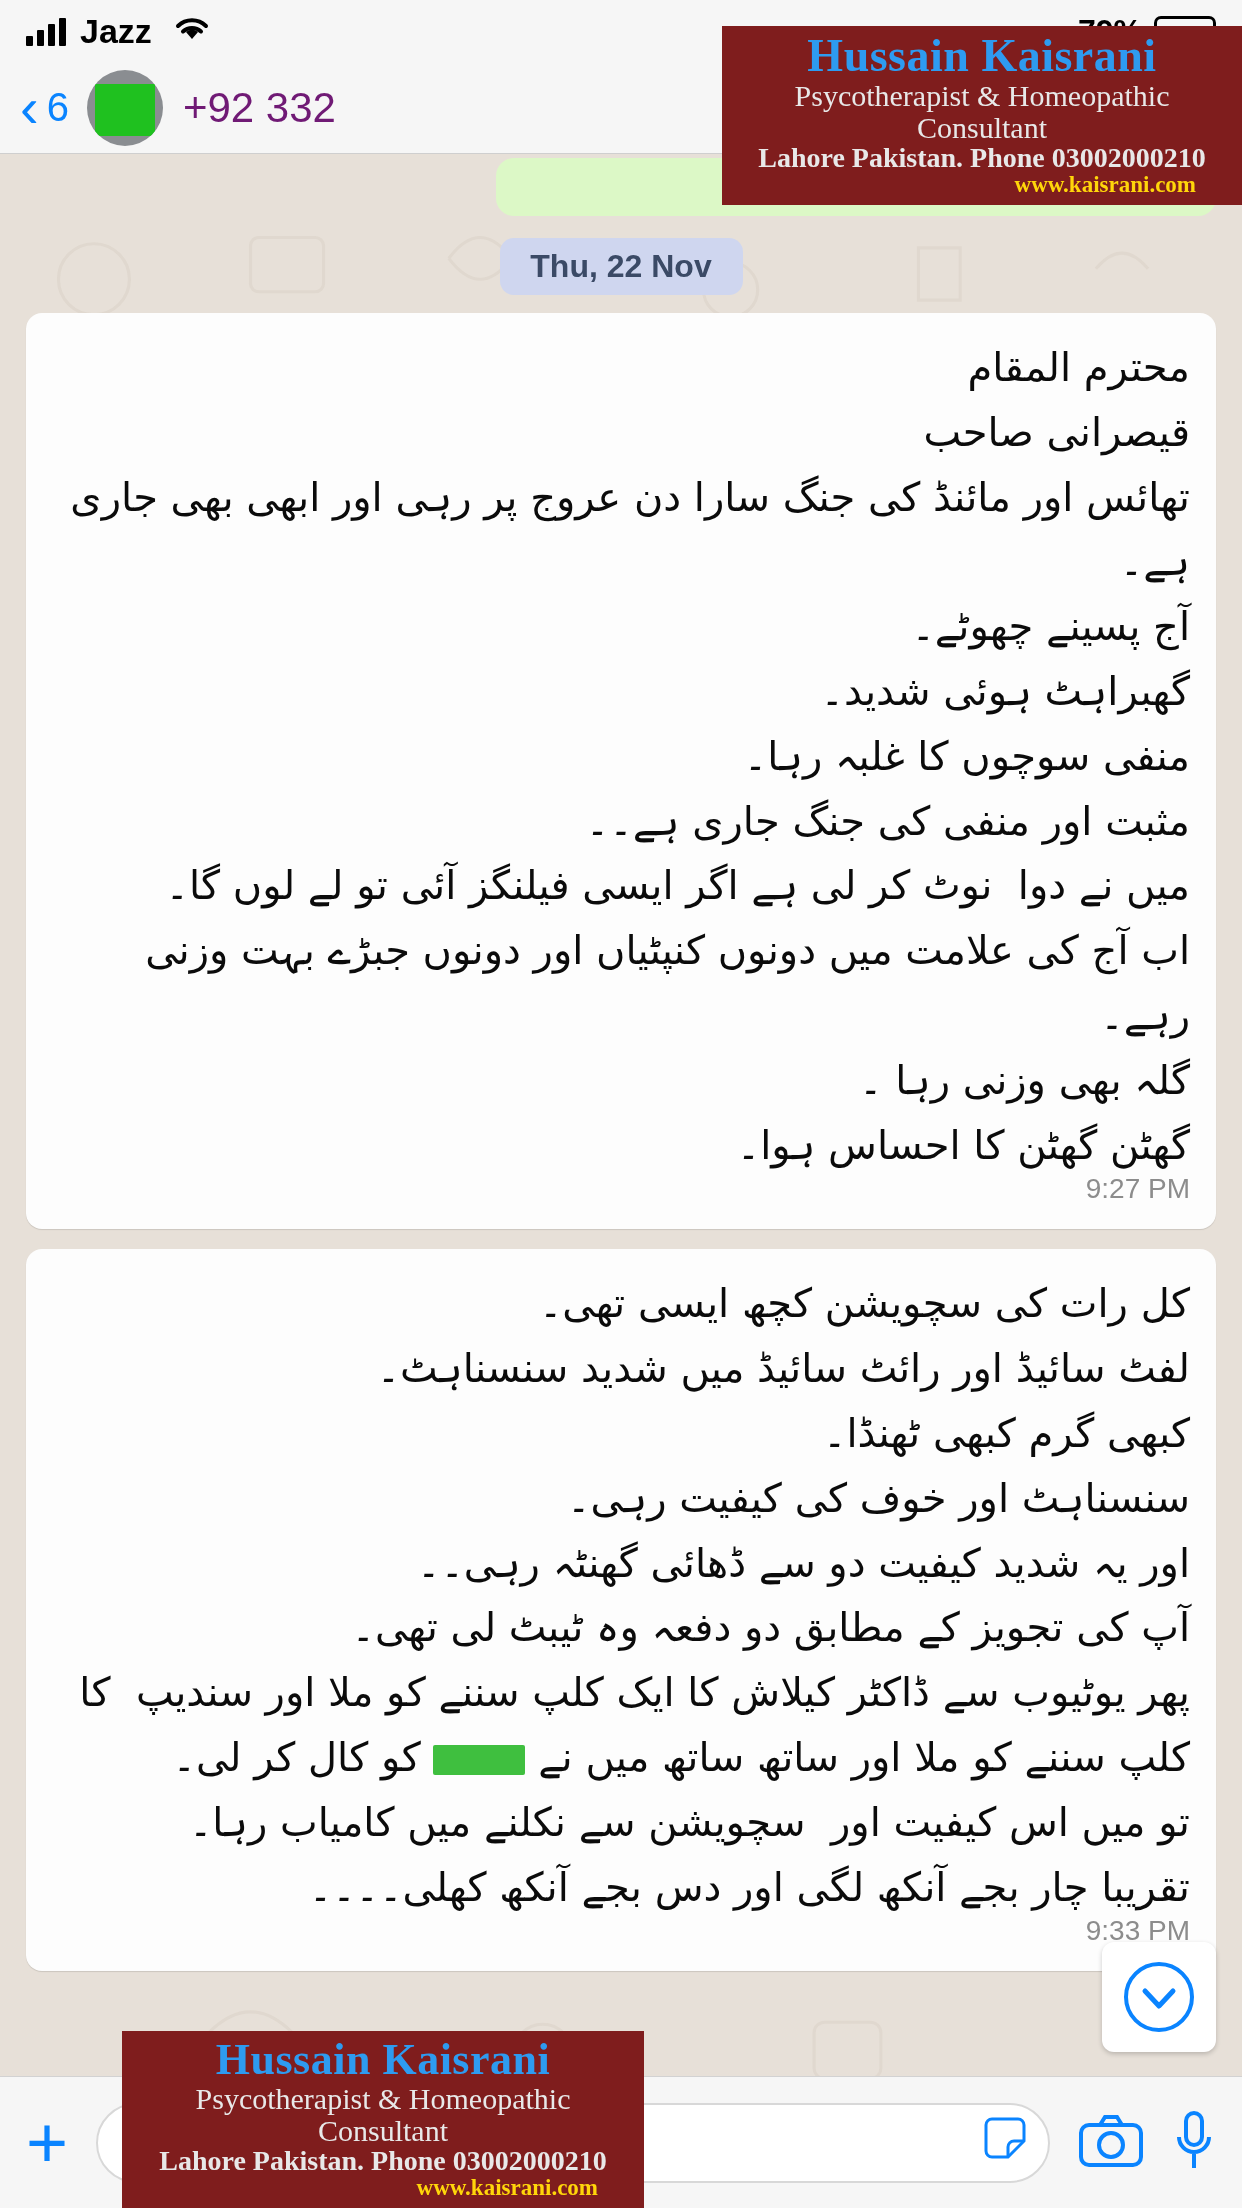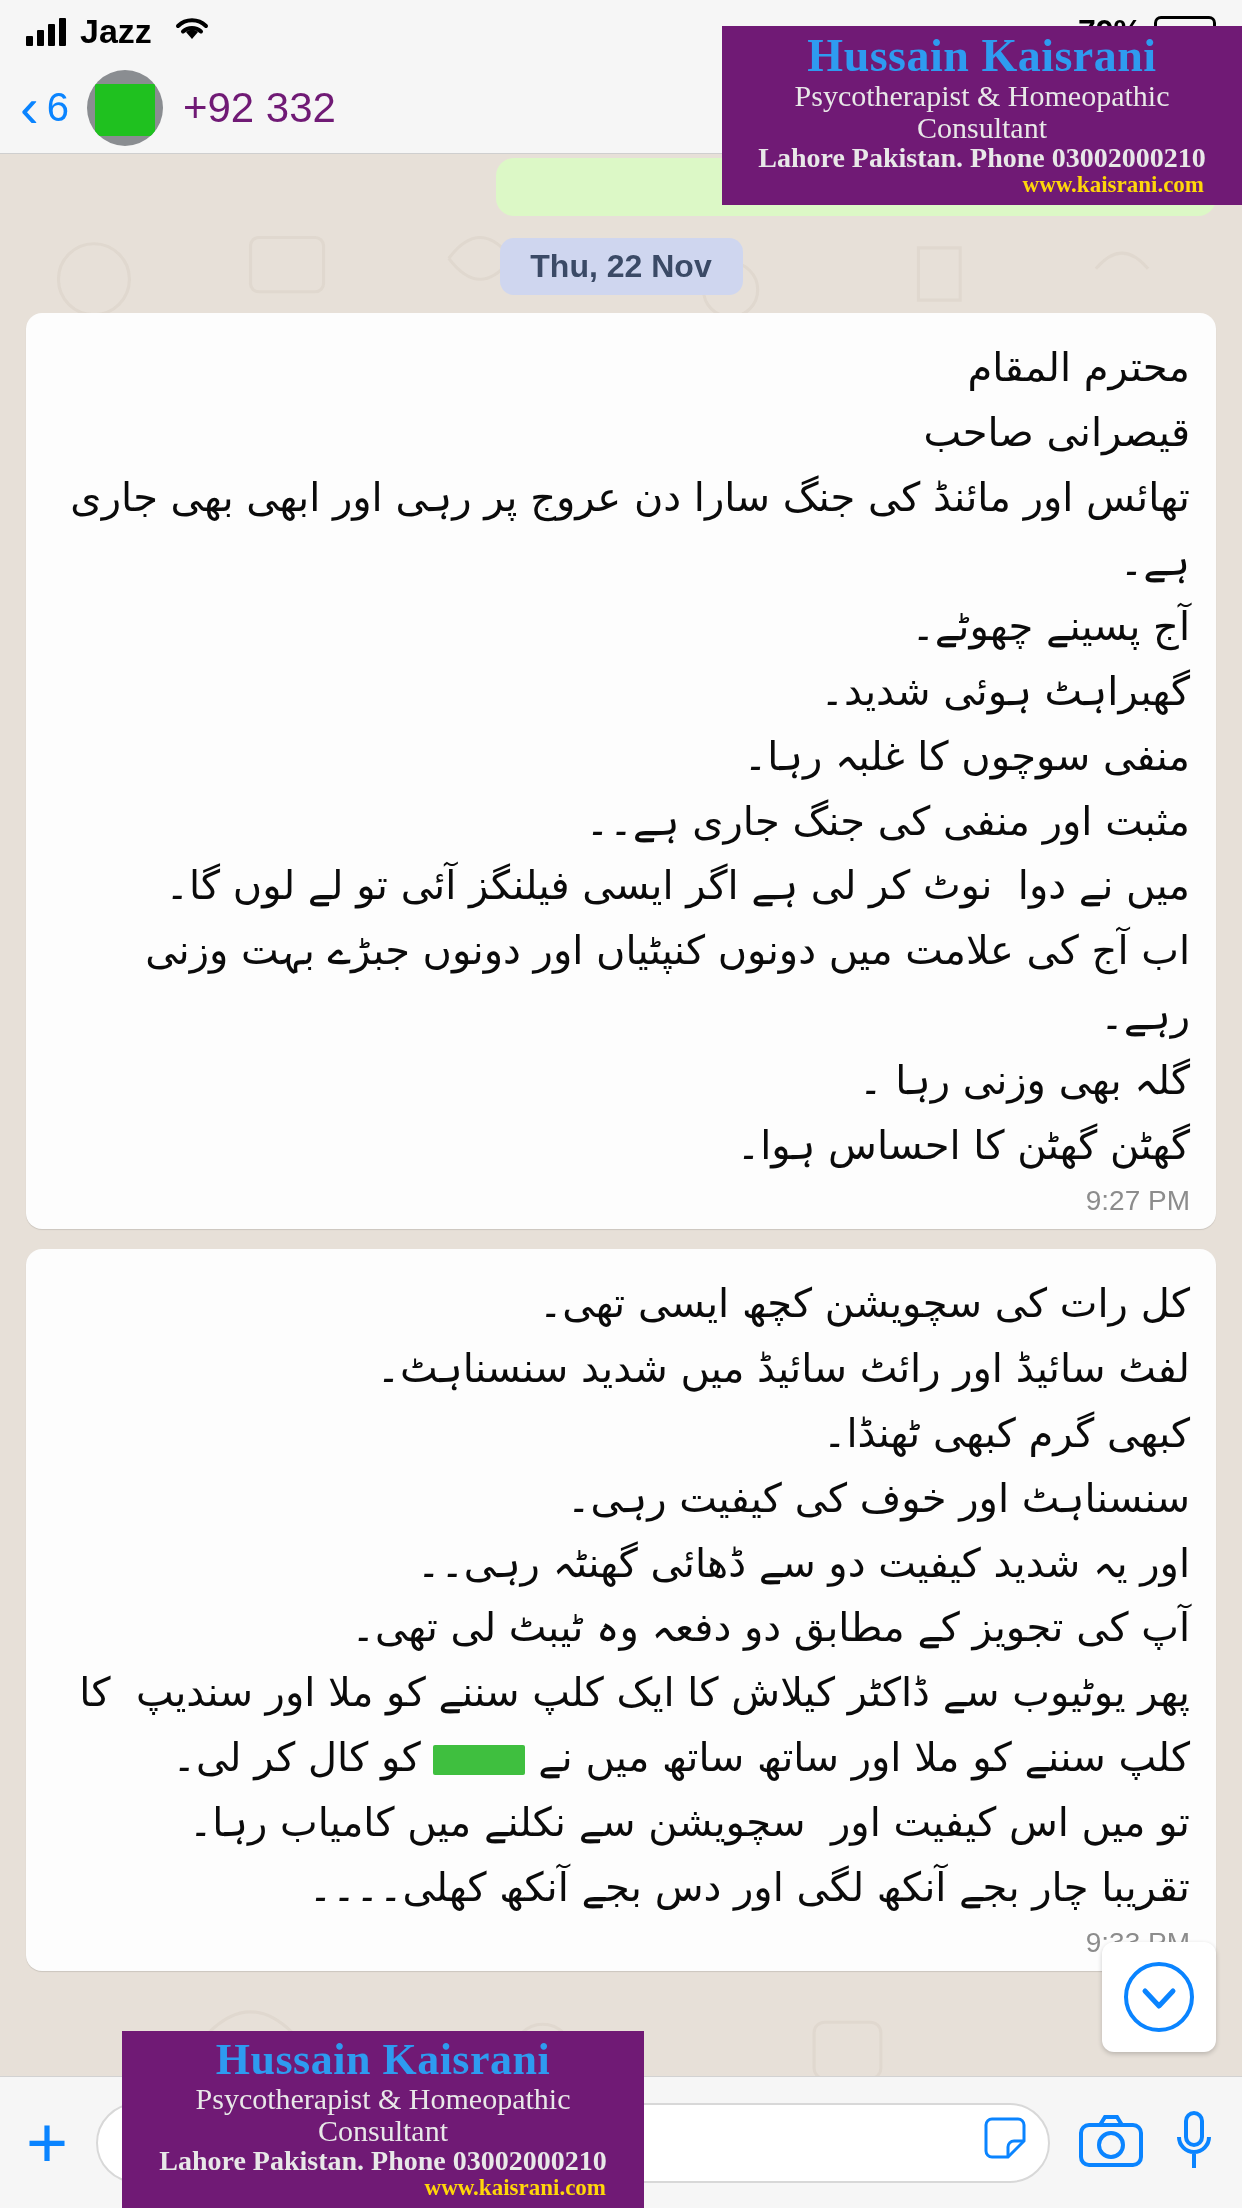--- a/index.html
+++ b/index.html
@@ -114,26 +114,26 @@
   .contact-name {
     font-size: 42px;
     font-weight: normal;
     color: #701a75;
     margin-left: 20px;
     white-space: nowrap;
   }
 
   
   .watermark {
-    background: #701a75;
+    background: #7f1d1d;
     color: #2196f3;
     text-align: center;
     font-family: "Liberation Serif", serif;
     line-height: 1.05;
-    padding: 6px 20px 8px;
+    padding: 6px 28px 8px;
   }
   .wm-title {
     font-size: 46px;
     font-weight: bold;
     color: #2e9bf0;
     letter-spacing: 0.5px;
   }
   .wm-sub {
     font-size: 30px;
     font-weight: normal;
@@ -234,21 +234,21 @@
     font-family: "DejaVu Sans", sans-serif;
     font-size: 40px;
     line-height: 1.62;
     color: #0b0b0b;
     white-space: pre-wrap;
     word-wrap: break-word;
   }
   .bubble-in .time {
     position: absolute;
     right: 26px;
-    bottom: 12px;
+    bottom: 24px;
     font-size: 28px;
     color: #8c8c8c;
   }
   .redact-inline {
     display: inline-block;
     width: 92px;
     height: 30px;
     background: #3fbf3f;
     vertical-align: middle;
     border-radius: 2px;

